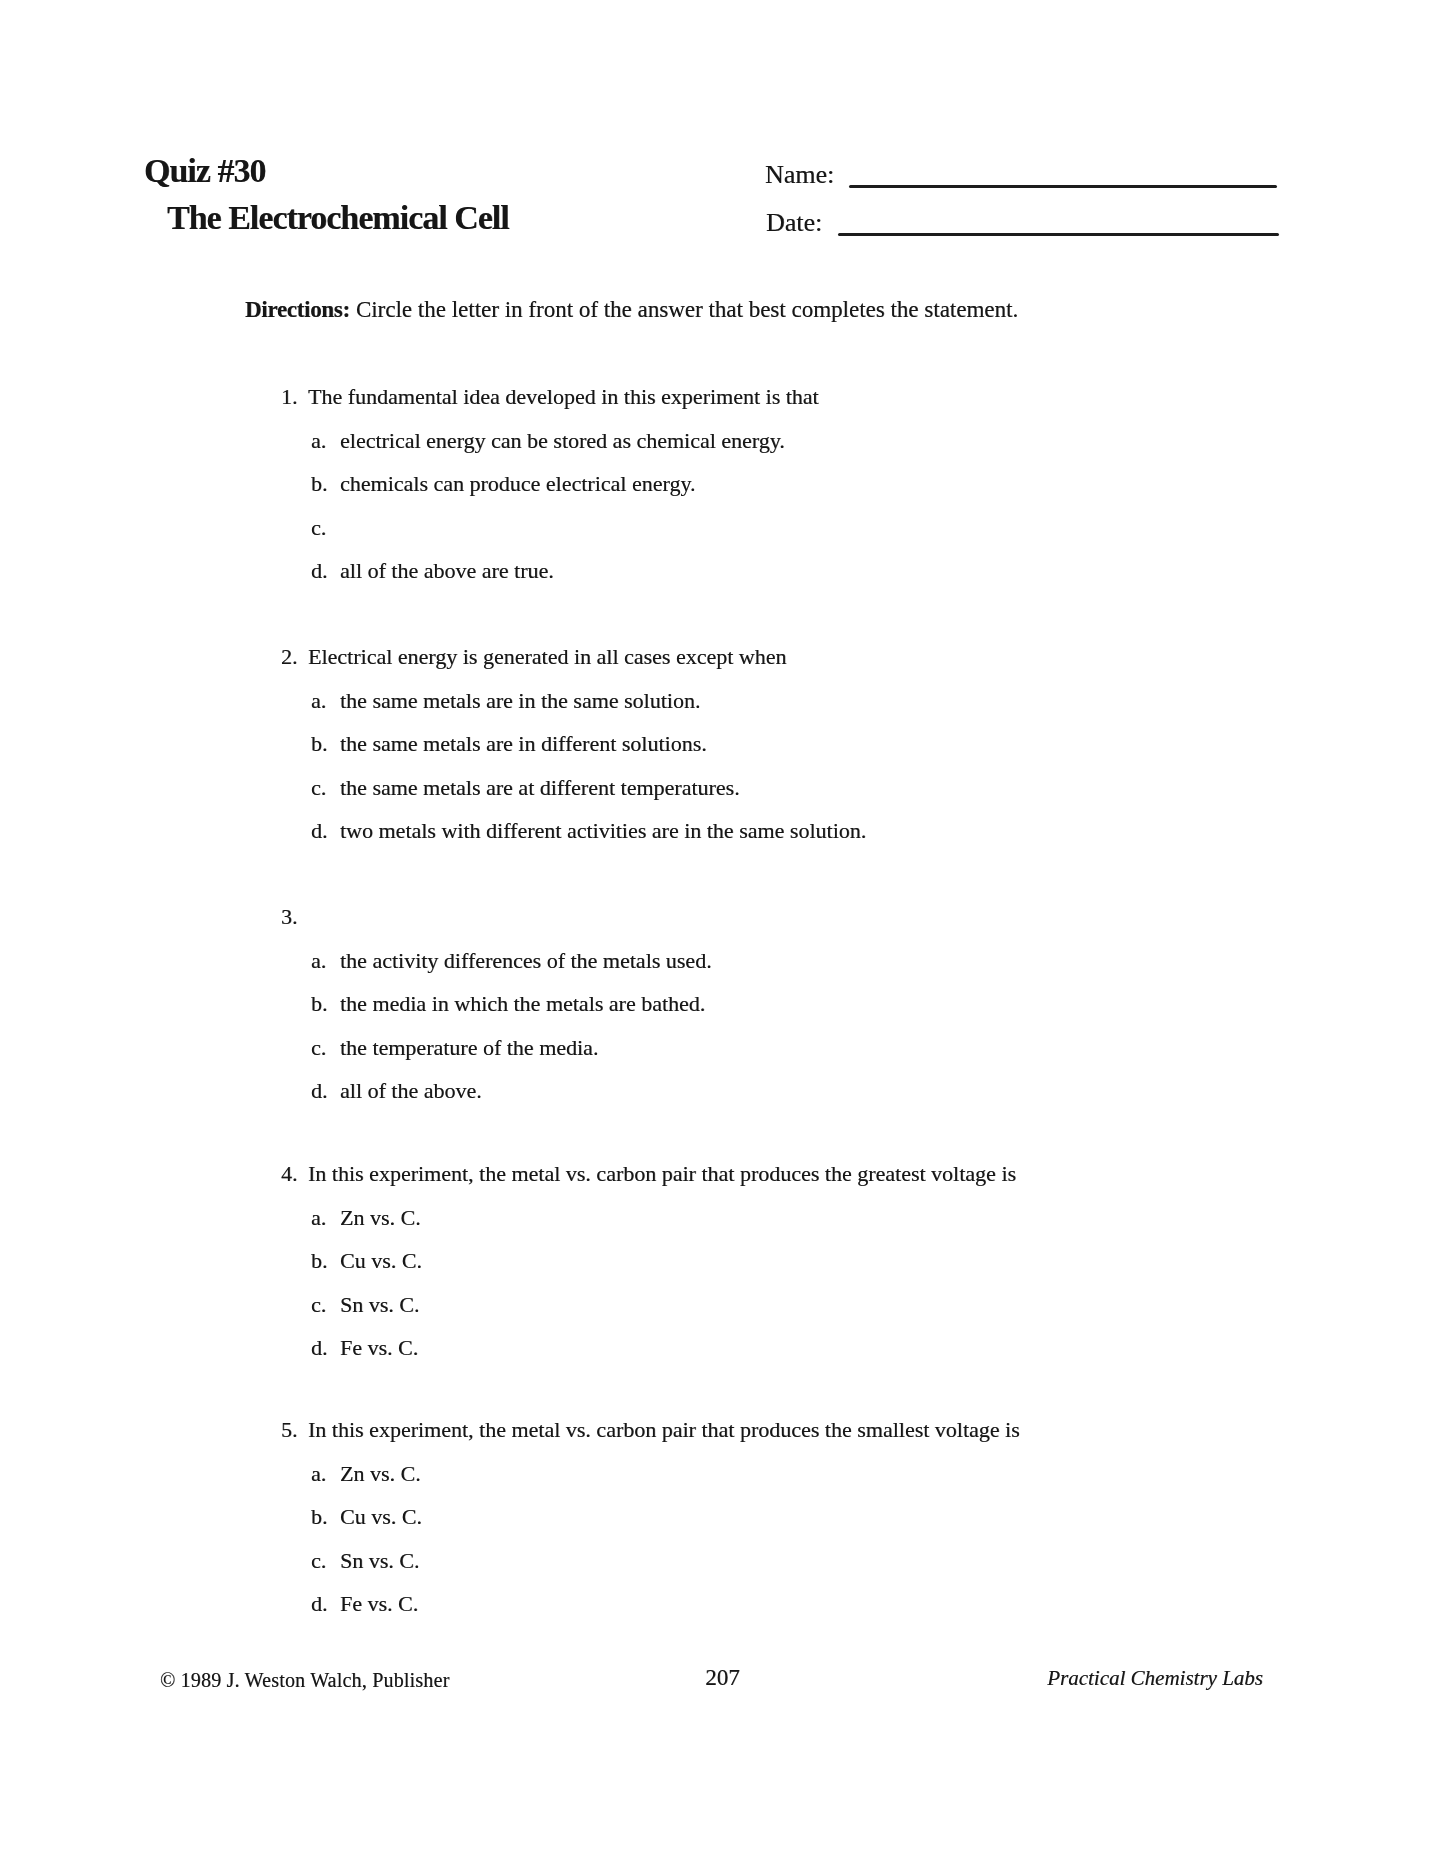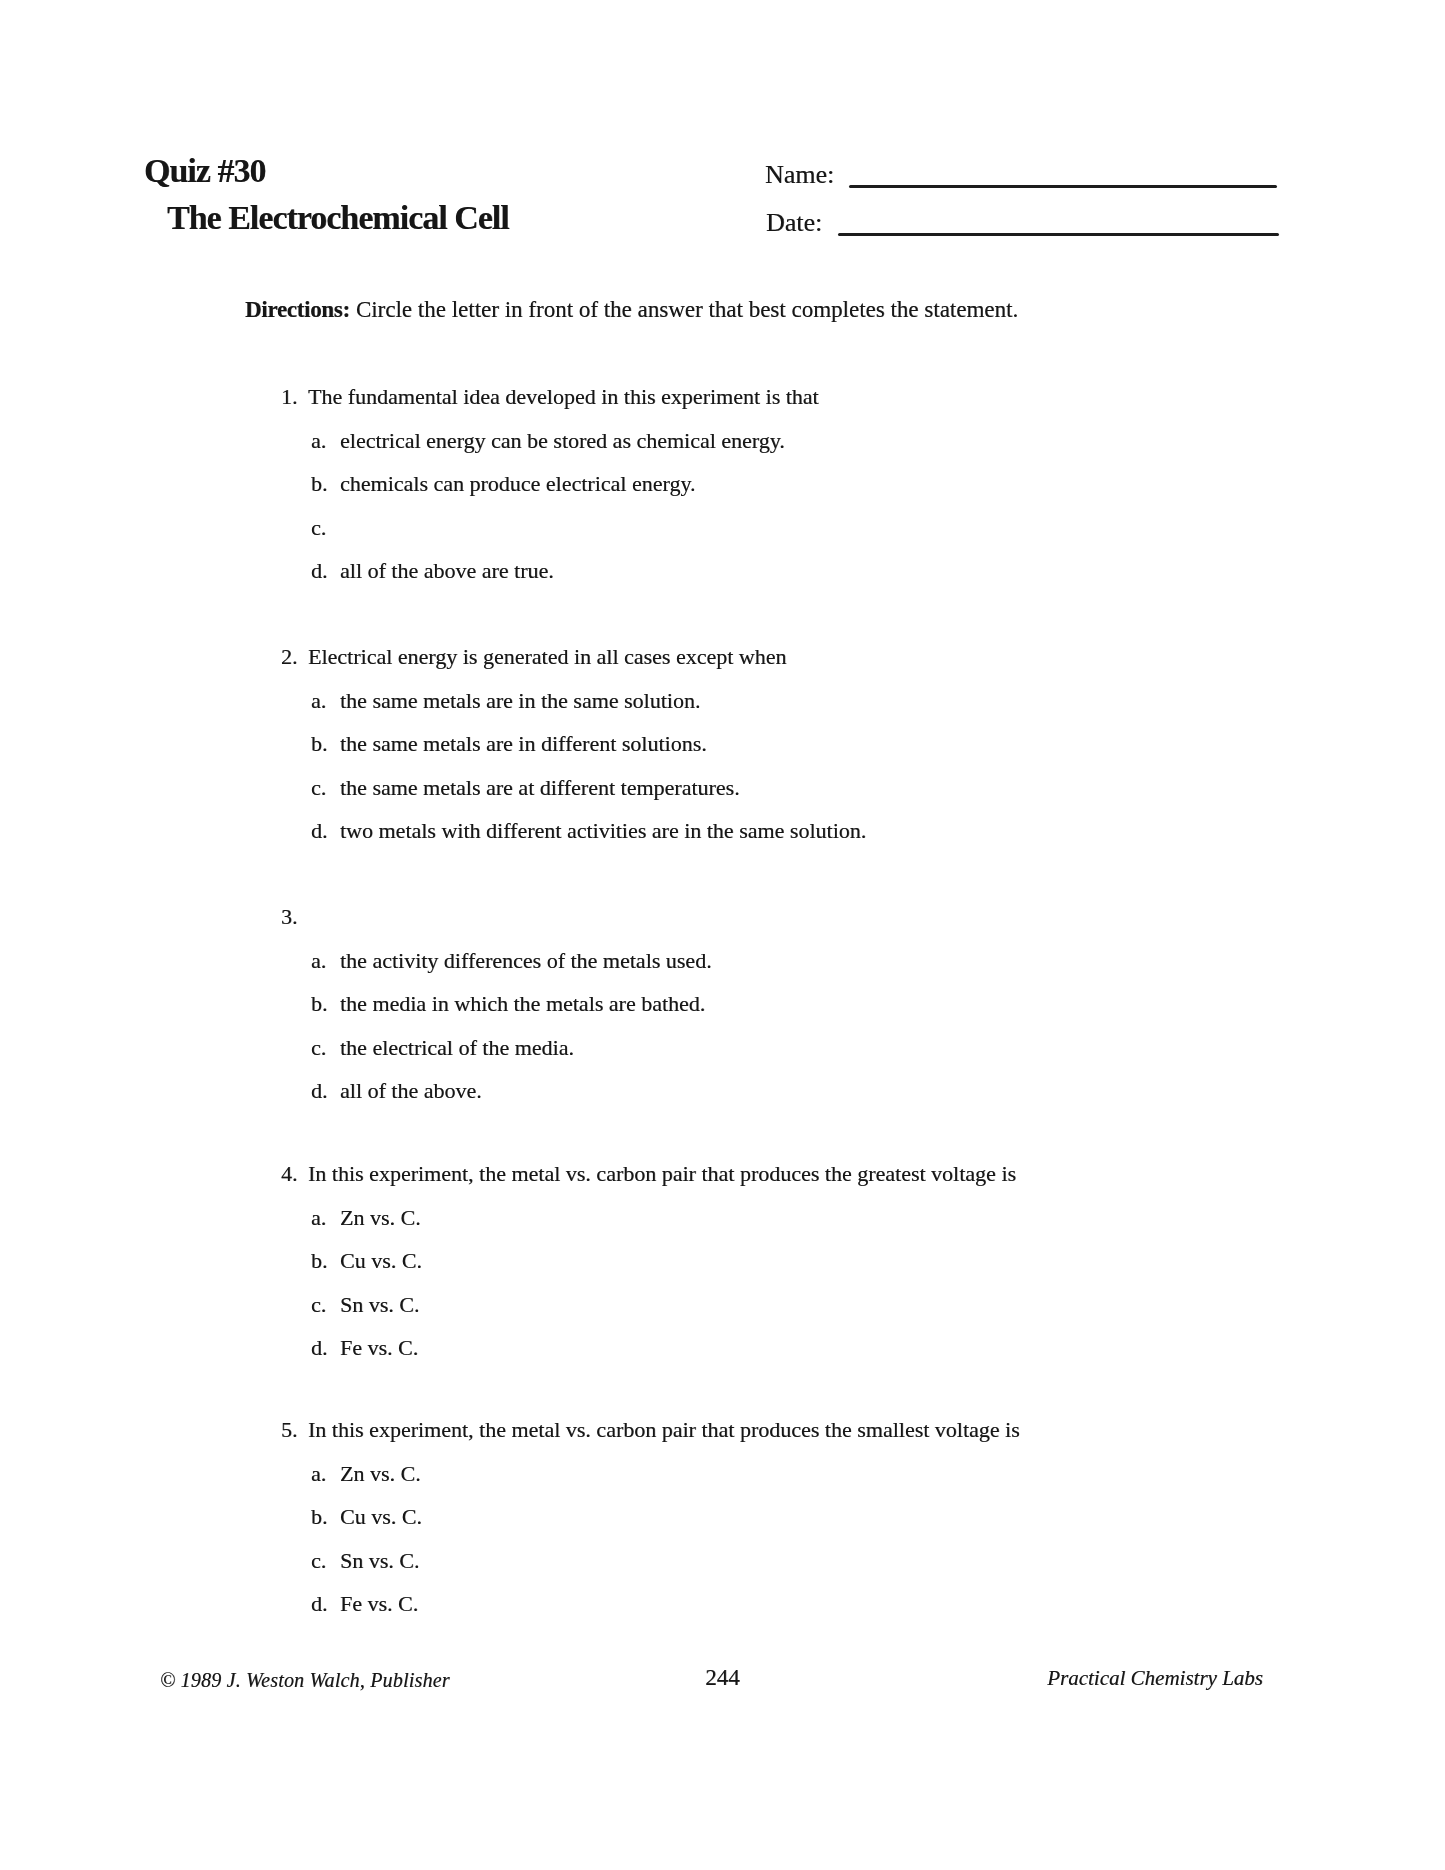--- a/index.html
+++ b/index.html
@@ -34,21 +34,21 @@
   .question:nth-of-type(3) { top: 895px; }
   .question:nth-of-type(4) { top: 1152px; }
   .question:nth-of-type(5) { top: 1408px; }
   .q-line { position: relative; height: 43.5px; line-height: 43.5px; font-size: 22px; white-space: nowrap; }
   .q-num    { position: absolute; left: 281px; }
   .q-stem   { position: absolute; left: 308px; }
   .opt-letter { position: absolute; left: 311px; }
   .opt-text   { position: absolute; left: 340px; }
 
   
-  .footer-copyright { position: absolute; left: 160px; top: 1669px; font-size: 20px; letter-spacing: 0.2px; font-style: italic; }
+  .footer-copyright { position: absolute; left: 160px; top: 1669px; font-size: 20px; letter-spacing: 0.2px; }
   .footer-page { position: absolute; left: 0; top: 1665px; width: 1445px; text-align: center; font-size: 23px; }
   .footer-series { position: absolute; right: 182px; top: 1666px; font-size: 21px; font-style: italic; }
 </style>
 </head>
 <body style="background: rgb(255, 255, 255); color: rgb(22, 22, 22);">
 
 <div class="title-line1 ink">Quiz #30</div>
 <div class="title-line2 ink">The Electrochemical Cell</div>
 
 <span class="name-label ink">Name:</span>
@@ -113,21 +113,21 @@
   <div class="q-line opt">
         <span class="opt-letter ink">a.</span>
         <span class="opt-text ink">the activity differences of the metals used.</span>
       </div>
       <div class="q-line opt">
         <span class="opt-letter ink">b.</span>
         <span class="opt-text ink">the media in which the metals are bathed.</span>
       </div>
       <div class="q-line opt">
         <span class="opt-letter ink">c.</span>
-        <span class="opt-text ink">the electrical of the media.</span>
+        <span class="opt-text ink">the temperature of the media.</span>
       </div>
       <div class="q-line opt">
         <span class="opt-letter ink">d.</span>
         <span class="opt-text ink">all of the above.</span>
       </div>
     </div>
 
   <div class="question">
     <div class="q-line stem">
       <span class="q-num ink">4.</span>
@@ -169,14 +169,14 @@
         <span class="opt-text ink">Sn vs. C.</span>
       </div>
       <div class="q-line opt">
         <span class="opt-letter ink">d.</span>
         <span class="opt-text ink">Fe vs. C.</span>
       </div>
     </div>
 </div>
 
 <div class="footer-copyright ink">© 1989 J. Weston Walch, Publisher</div>
-<div class="footer-page ink">244</div>
+<div class="footer-page ink">207</div>
 <div class="footer-series ink">Practical Chemistry Labs</div>
 
 </body></html>

